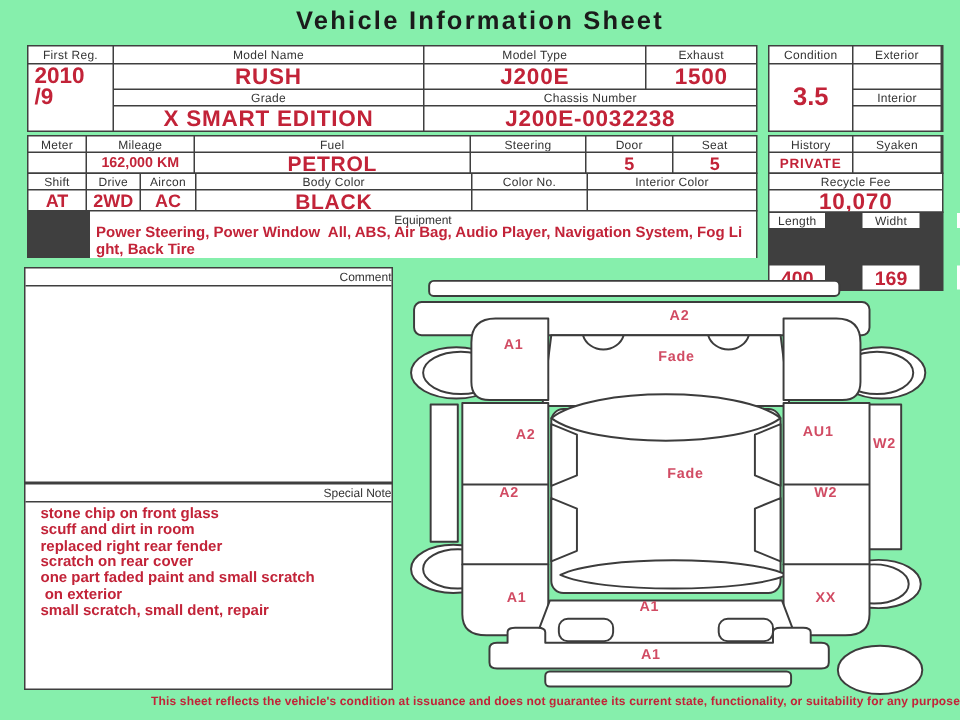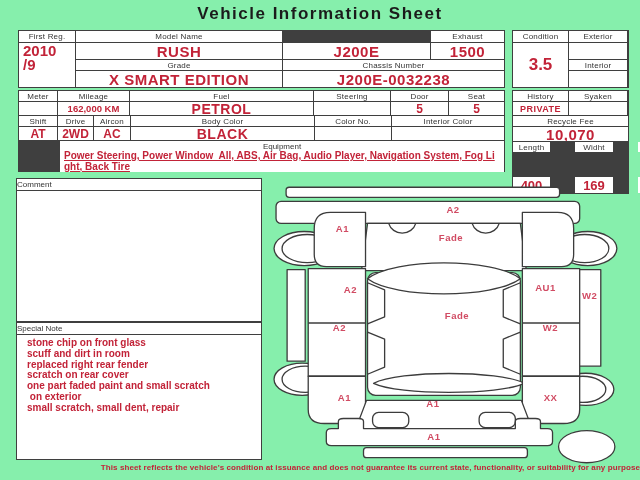--- a/index.html
+++ b/index.html
@@ -17,23 +17,23 @@
   .v13{font-size:13px;}
   .v12{font-size:12px;}
   .v10{font-size:9.5px;}
   .v9{font-size:9px;letter-spacing:0.5px;}
   .v17{font-size:17px;}
   .firstreg{flex-direction:column;align-items:flex-start;justify-content:flex-start;
             padding:1px 0 0 4px;font-size:15px;line-height:0.95;}
   .eqcell{background:#fff;display:block;}
   .eq-head{text-align:center;font-size:8px;color:#333;padding-top:1px;}
   .eq-text{font-size:10px;font-weight:bold;color:#c22338;line-height:1.05;
-           padding:0 4px;white-space:pre-wrap;word-break:break-all;text-decoration:underline;}
+           padding:0 4px;white-space:pre-wrap;word-break:break-all;}
   .box{position:absolute;border:1px solid #3f3f3f;background:#fff;box-sizing:border-box;}
-  .box-head{border-bottom:1px solid #3f3f3f;text-align:left;font-size:8px;color:#333;
+  .box-head{border-bottom:1px solid #3f3f3f;text-align:right;font-size:8px;color:#333;
             padding:1px 0;}
   .note-line{font-size:10px;font-weight:bold;color:#c22338;line-height:10.8px;
              padding:0 0 0 10px;white-space:pre;}
   .note-body{padding-top:3px;}
   .diagram{position:absolute;left:268px;top:182px;width:372px;height:292px;text-align:center;}
   .car-shape{fill:#fff;stroke:#3c3c3c;stroke-width:1.3;stroke-linejoin:round;}
   .car-line{fill:none;stroke:#3c3c3c;stroke-width:1.3;stroke-linejoin:round;}
   .dmg{font-size:9.5px;font-weight:bold;fill:#d14b63;text-anchor:middle;letter-spacing:0.5px;}
   .footer{position:absolute;top:463px;left:0;width:100%;text-align:right;
           font-size:8px;font-weight:bold;color:#c22338;letter-spacing:0.1px;}
@@ -48,20 +48,21 @@
   <div class="tbl" style="left:18px;top:30px;width:487px;grid-template-columns:56px 206px 147px 73px;grid-template-rows:11px 16px 10px 16px;">
     <div class="cell hd" style="grid-area:1/1">First Reg.</div>
     <div class="cell val firstreg" style="grid-area:2/1/5/2">
       <span>2010</span>
       <span>/9</span>
     </div>
     <div class="cell hd" style="grid-area:1/2">Model Name</div>
     <div class="cell val v15" style="grid-area:2/2">RUSH</div>
     <div class="cell hd" style="grid-area:3/2">Grade</div>
     <div class="cell val v15" style="grid-area:4/2">X SMART EDITION</div>
+    <div class="cell hd" style="grid-area:1/3">Model Type</div>
     <div class="cell val v15" style="grid-area:2/3">J200E</div>
     <div class="cell hd" style="grid-area:1/4">Exhaust</div>
     <div class="cell val v15" style="grid-area:2/4">1500</div>
     <div class="cell hd" style="grid-area:3/3/4/5">Chassis Number</div>
     <div class="cell val v15" style="grid-area:4/3/5/5">J200E-0032238</div>
   </div>
 
   <div class="tbl" style="left:512px;top:30px;width:117px;grid-template-columns:55px 58px;grid-template-rows:11px 16px 10px 16px;">
     <div class="cell hd" style="grid-area:1/1">Condition</div>
     <div class="cell val v17" style="grid-area:2/1/5/2">3.5</div>

